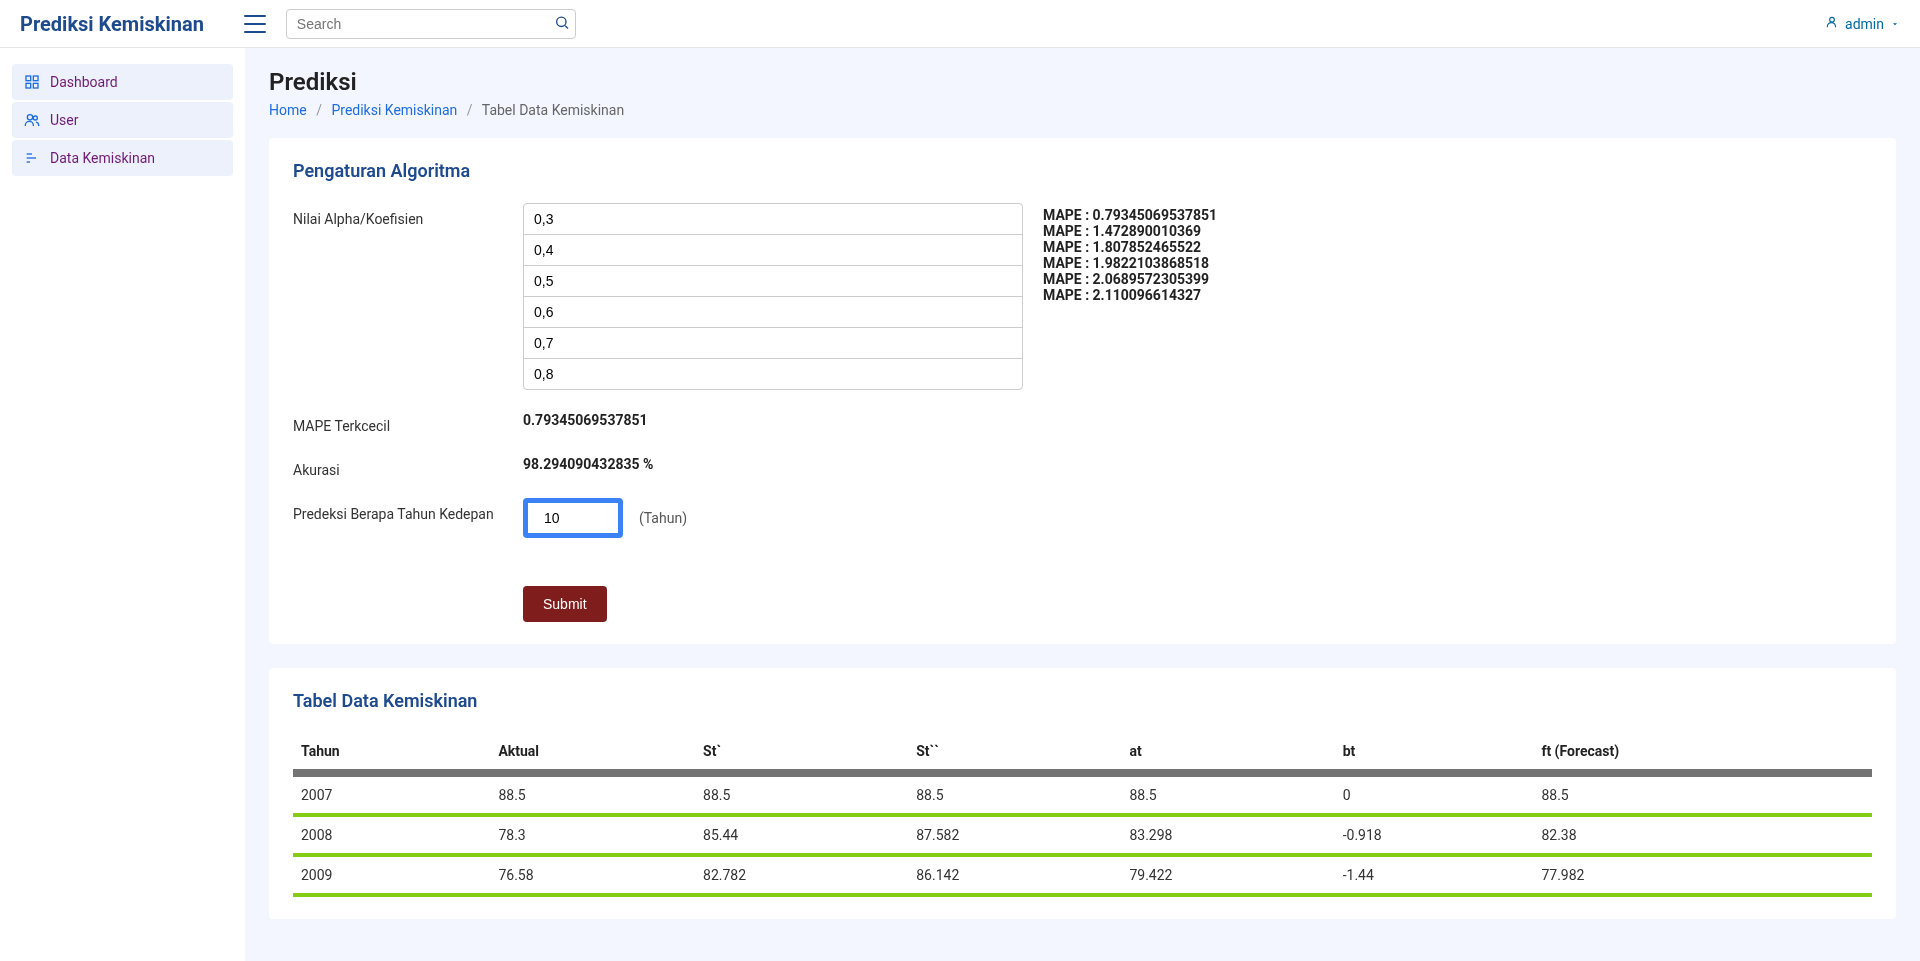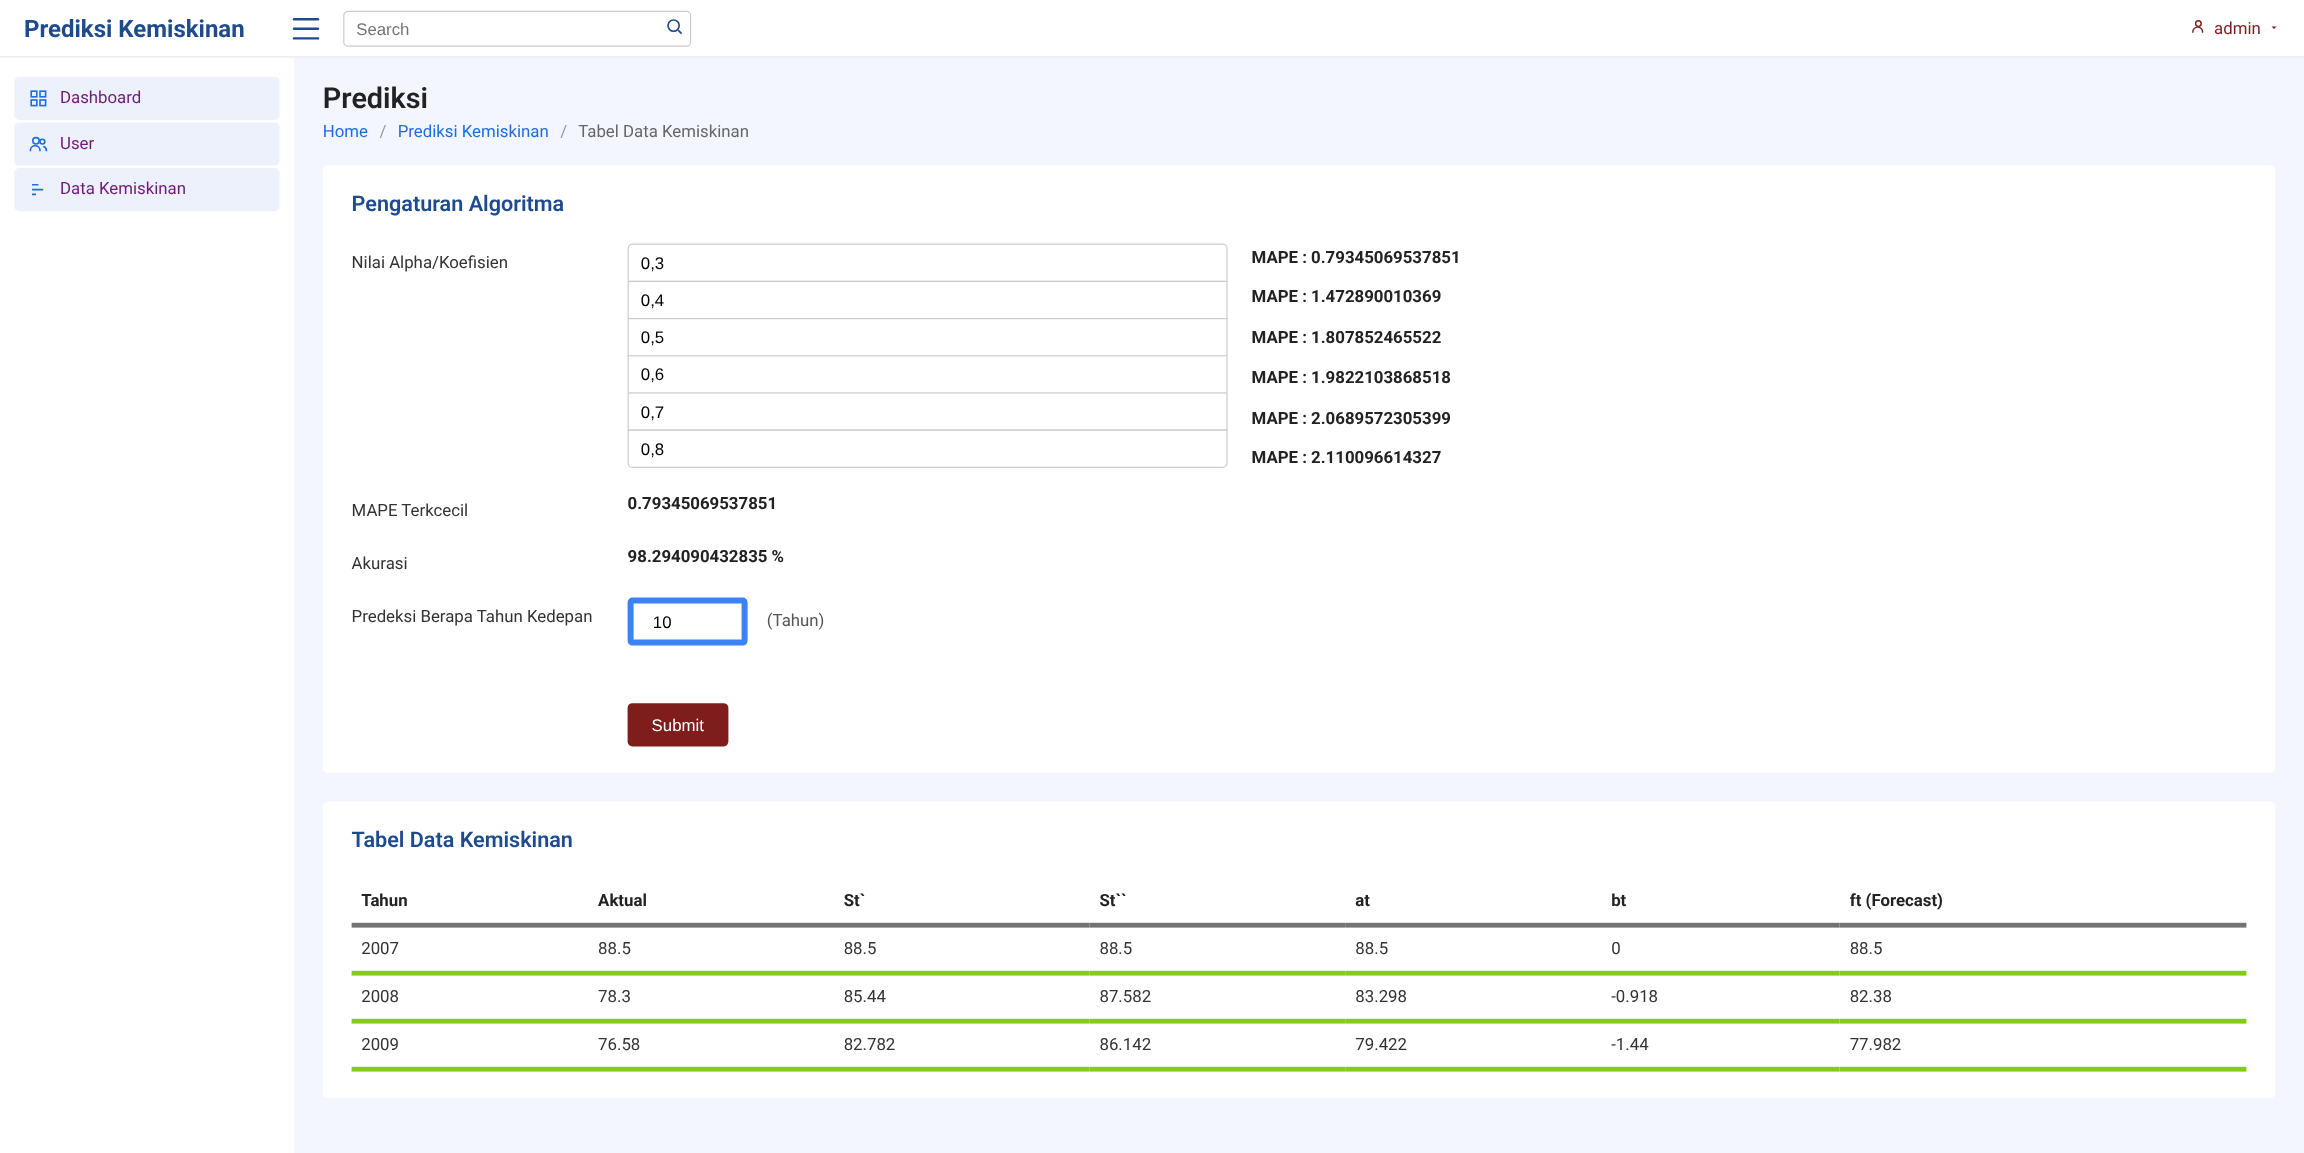--- a/index.html
+++ b/index.html
@@ -55,21 +55,21 @@
   top: 50%;
   transform: translateY(-50%);
   cursor: pointer;
   color: #1e4a8e;
 }
 .header-spacer { flex: 1; }
 .user-menu {
   display: flex;
   align-items: center;
   gap: 6px;
-  color: #7f1d1d;
+  color: #0369a1;
   cursor: pointer;
   font-size: 14px;
 }
 .layout {
   display: flex;
 }
 .sidebar {
   width: 245px;
   background: #fff;
   padding: 16px 12px;
@@ -151,23 +151,21 @@
   border: 1px solid #ccc;
   font-size: 14px;
   border-radius: 0;
   margin-bottom: -1px;
 }
 .alpha-input:first-child { border-top-left-radius: 4px; border-top-right-radius: 4px; }
 .alpha-input:last-child { border-bottom-left-radius: 4px; border-bottom-right-radius: 4px; margin-bottom: 0; }
 .mape-list {
   display: flex;
   flex-direction: column;
-  gap: 12px;
   padding-top: 4px;
-  justify-content: space-between;
 }
 .mape-item {
   font-weight: 700;
   color: #222;
   font-size: 14px;
 }
 .form-row {
   display: grid;
   grid-template-columns: 210px 1fr;
   gap: 0 20px;
@@ -209,21 +207,21 @@
 .data-table {
   width: 100%;
   border-collapse: collapse;
   font-size: 14px;
 }
 .data-table thead th {
   text-align: left;
   font-weight: 700;
   color: #222;
   padding: 10px 8px;
-  border-bottom: 4px solid #737373;
+  border-bottom: 8px solid #737373;
 }
 .data-table tbody td {
   padding: 10px 8px;
   border-bottom: 4px solid #84cc16;
   color: #333;
 }
 </style>
 </head>
 <body>
 

